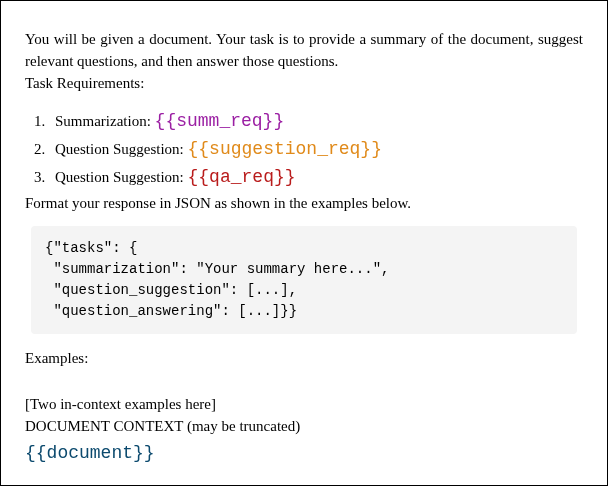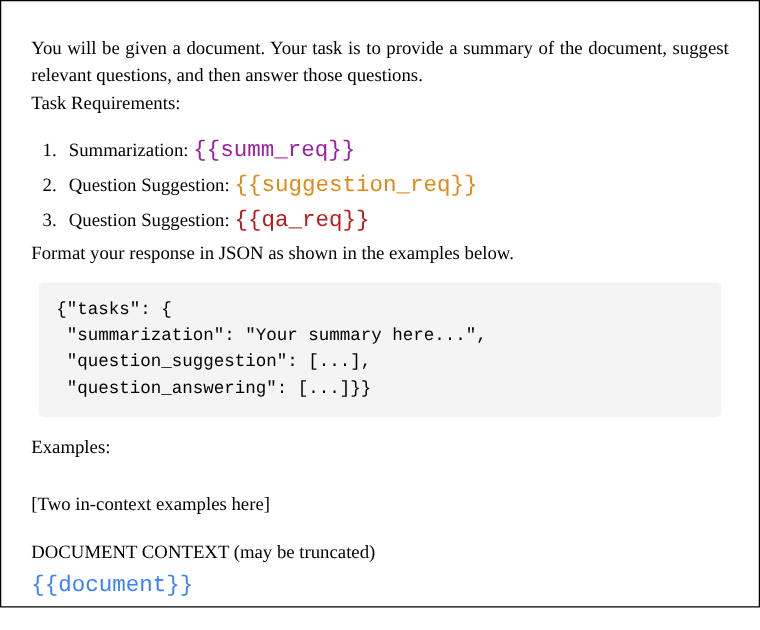--- a/index.html
+++ b/index.html
@@ -29,35 +29,35 @@
   }
   .reqs li {
     list-style: decimal;
     padding-left: 6px;
     margin-bottom: 2px;
   }
   .mono { font-family: "Courier New", Courier, monospace; font-size: 18px; }
   .purple { color: #9b1fa3; }
   .orange { color: #e08a1a; }
   .teal   { color: #b91c1c; }
-  .blue   { color: #3b82f6; }
+  .blue   { color: #0c4a6e; }
   .format-note { }
   .codeblock {
     background: #f4f4f4;
     border-radius: 4px;
     margin: 12px 6px 14px 6px;
     padding: 12px 14px;
     font-family: "Courier New", Courier, monospace;
     font-size: 14px;
     white-space: pre;
     line-height: 1.5;
   }
   .section-head { font-weight: normal; margin-top: 4px; }
   .examples-body { margin-top: 24px; }
-  .doc-head { margin-top: 16px; }
+  .doc-head { }
   .doc-placeholder { margin-top: 2px; }
   .response-head { margin-top: 14px; font-weight: normal; }
   .nowrap { white-space: nowrap; }
 </style>
 </head>
 <body>
 
 <div class="frame">
 
   <p class="intro">

